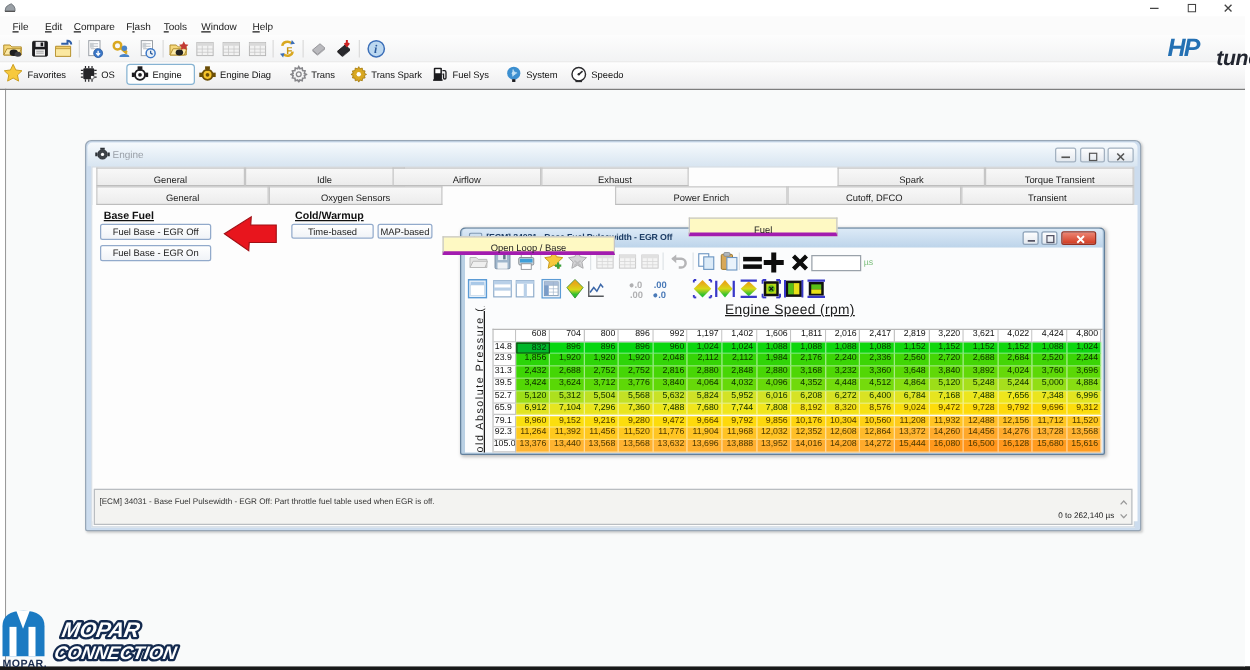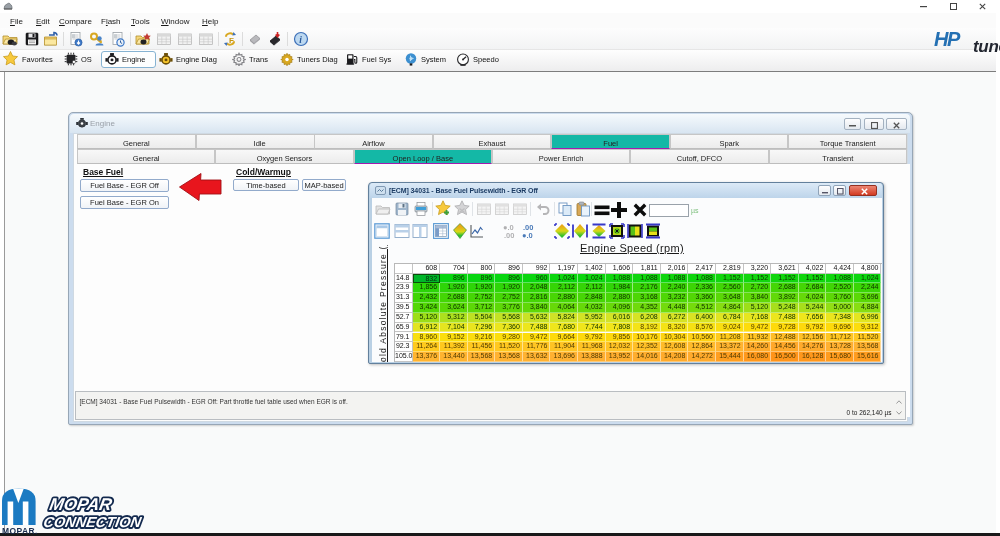--- a/index.html
+++ b/index.html
@@ -40,21 +40,21 @@
   background:linear-gradient(#f6fafd,#d8e5f1); }
 #etxt { position:absolute; left:21px; top:5.5px; font-size:8px; color:#9aa0a8; }
 .ebtn { position:absolute; top:5px; height:12px; background:linear-gradient(#fdfdfe,#e4e9ef);
   border:1px solid #a3b1c0; border-radius:2px; color:#555; text-align:center; }
 #eclient { position:absolute; left:4px; top:20px; width:835px; height:289px; background:#fdfdfd;
   border:1px solid #cfd9e2; }
 
 .trow { position:absolute; left:0; width:836px; }
 .etab { position:absolute; top:0; height:100%; background:linear-gradient(#f8f8f8,#ececec);
   border:1px solid #c6c6c6; border-bottom:1px solid #bdbdbd; }
-.etab.on { background:#14b8a6; border-bottom:1px solid #a21caf; z-index:3; }
+.etab.on { background:#fef9c3; border-bottom:3px solid #a21caf; z-index:3;margin-top:40px; }
 .etab span { position:absolute; width:100%; text-align:center; top:3.5px; font-size:7.5px; color:#222; }
 
 .h2 { position:absolute; font-size:8.5px; font-weight:bold; color:#111;
   text-decoration:underline; white-space:nowrap; }
 .pbtn { position:absolute; background:linear-gradient(#ffffff,#f0f3f7); border:1px solid #92aacb;
   border-radius:2px; font-size:7.5px; color:#222; text-align:center; }
 
 #estatus { position:absolute; left:0.5px; top:256.5px; width:831px; height:29.5px; background:#f3f3f1;
   border:1px solid #b9bdc1; box-sizing:border-box; }
 #estext { position:absolute; left:4px; top:6px; font-size:6.5px; color:#333; white-space:nowrap; }
@@ -236,21 +236,21 @@
         <path d="M8 1.5 l1 2 2.2-0.7 0.3 2.3 2.3 0.3 -0.7 2.2 2 1 -2 1 0.7 2.2 -2.3 0.3 -0.3 2.3 -2.2-0.7 -1 2 -1-2 -2.2 0.7 -0.3-2.3 -2.3-0.3 0.7-2.2 -2-1 2-1 -0.7-2.2 2.3-0.3 0.3-2.3 2.2 0.7 Z" fill="none" stroke="#86868a" stroke-width="1.4"></path>
         <circle cx="8" cy="8.5" r="2.2" fill="none" stroke="#86868a" stroke-width="1.2"></circle>
       </svg>
       <span class="tx" style="left:17px">Trans</span>
     </div>
     <div class="tab" style="left:280px">
       <svg class="ic" style="position:absolute;left:0px;top:2px" width="14" height="14" viewBox="0 0 16 16">
         <path d="M8 1.5 l1 2 2.2-0.7 0.3 2.3 2.3 0.3 -0.7 2.2 2 1 -2 1 0.7 2.2 -2.3 0.3 -0.3 2.3 -2.2-0.7 -1 2 -1-2 -2.2 0.7 -0.3-2.3 -2.3-0.3 0.7-2.2 -2-1 2-1 -0.7-2.2 2.3-0.3 0.3-2.3 2.2 0.7 Z" fill="#d9a821" stroke="#a87e10" stroke-width="0.8"></path>
         <circle cx="8" cy="8.5" r="2" fill="#fff"></circle>
       </svg>
-      <span class="tx" style="left:17px">Tuners Diag</span>
+      <span class="tx" style="left:17px">Trans Spark</span>
     </div>
     <div class="tab" style="left:345px">
       <svg class="ic" style="position:absolute;left:0px;top:2px" width="13" height="14" viewBox="0 0 16 16">
         <rect x="2.5" y="2" width="8" height="12.5" rx="1" fill="#1b1b1e"></rect>
         <rect x="4" y="3.5" width="5" height="4" fill="#fff"></rect>
         <rect x="1.8" y="13.5" width="9.4" height="1.5" fill="#1b1b1e"></rect>
         <path d="M11 5 h2 a1.5 1.5 0 0 1 1.5 1.5 V12 a1.2 1.2 0 0 1 -2.4 0 V8.5 h-1" stroke="#1b1b1e" stroke-width="1.3" fill="none"></path>
       </svg>
       <span class="tx" style="left:17px">Fuel Sys</span>
     </div>

